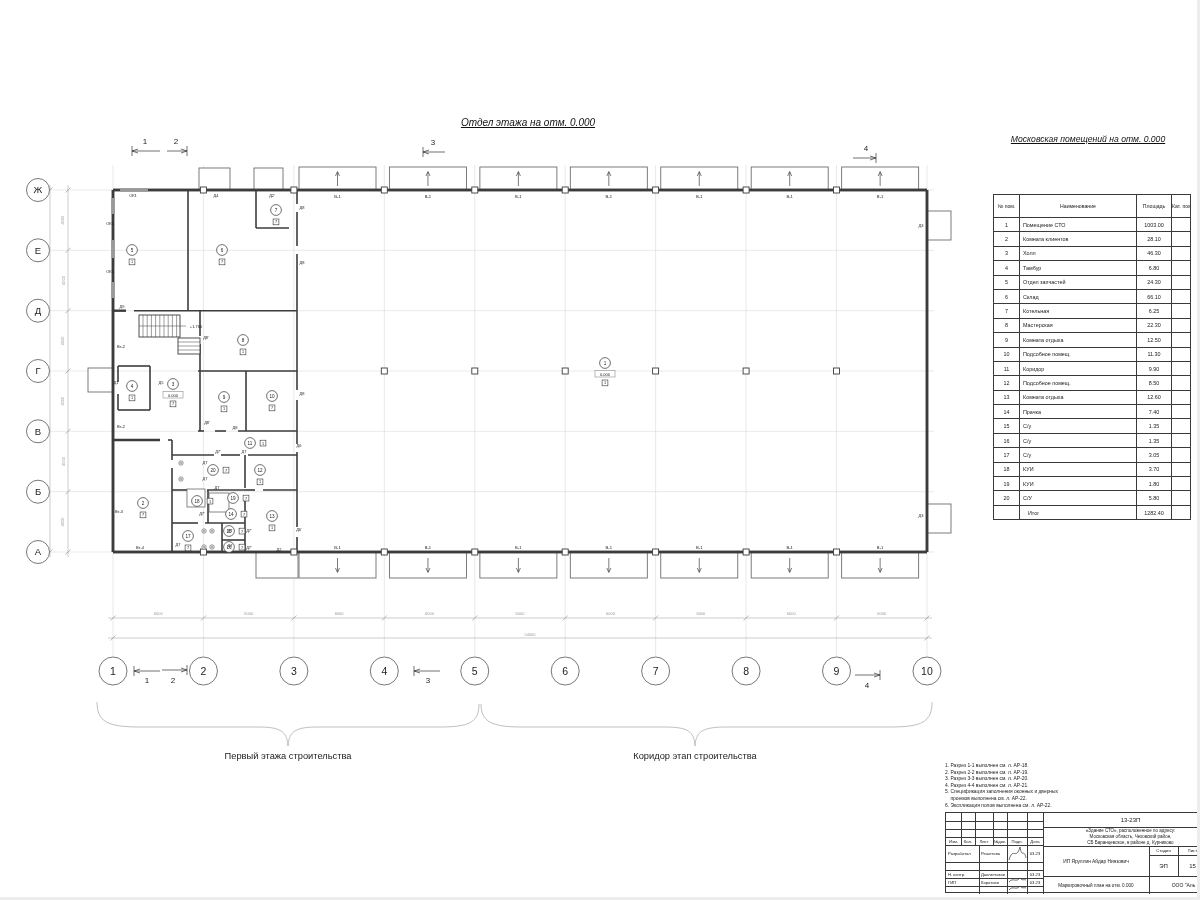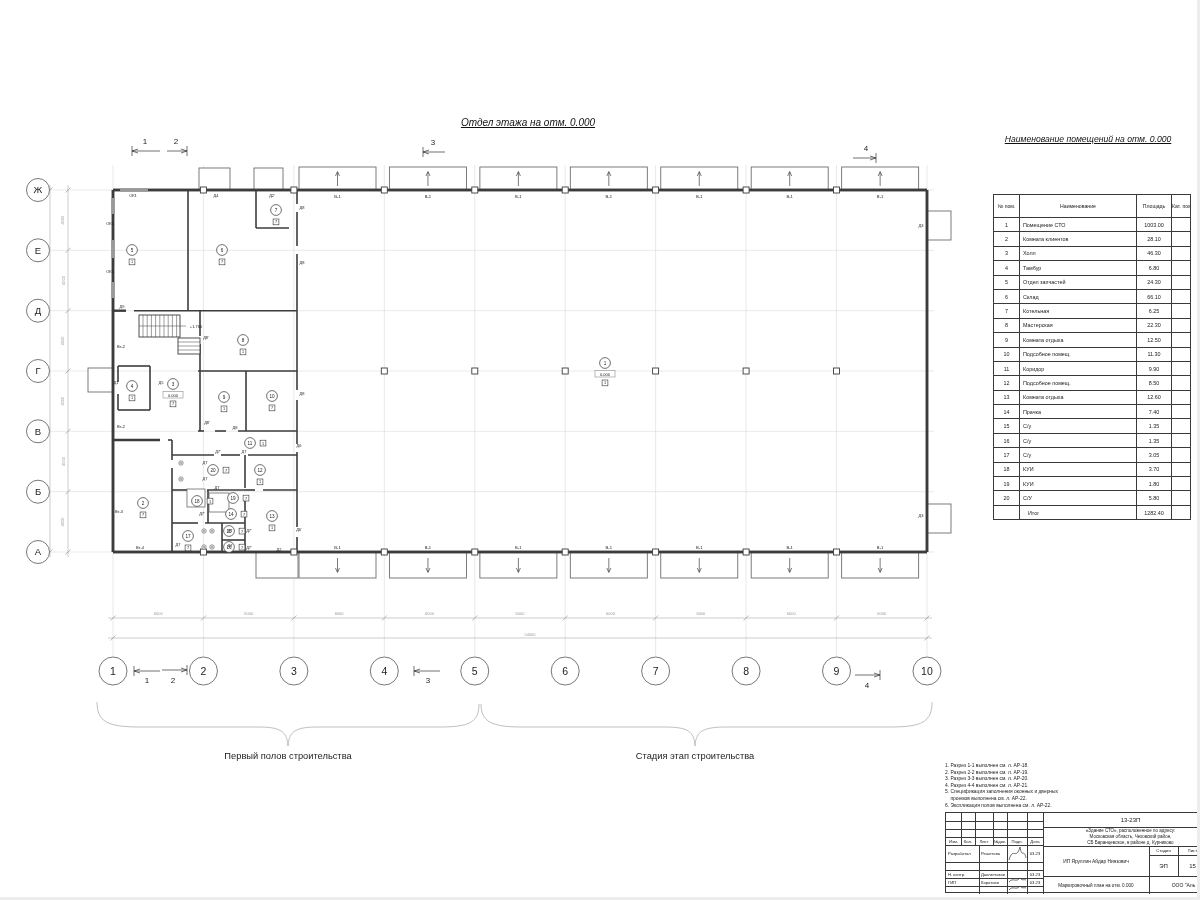--- a/index.html
+++ b/index.html
@@ -467,24 +467,24 @@
     <text x="867" y="688" font-size="8" text-anchor="middle" fill="#1c1c1c">4</text>
     <line x1="855" y1="675" x2="880" y2="675" stroke="#333" stroke-width="0.7"></line>
     <line x1="880" y1="670" x2="880" y2="680" stroke="#333" stroke-width="0.7"></line>
     <line x1="874" y1="673" x2="880" y2="675" stroke="#333" stroke-width="0.7"></line>
     <line x1="874" y1="677" x2="880" y2="675" stroke="#333" stroke-width="0.7"></line>
     <path d="M 97 702 C 97 722 108 727 140 727 L 258 727 C 280 727 287 731 288 746 C 289 731 296 727 318 727 L 440 727 C 470 727 479 722 479 704" fill="none" stroke="#b8b8b8" stroke-width="0.9"></path>
     <path d="M 481 704 C 481 722 492 727 522 727 L 664 727 C 688 727 694 731 695 746 C 696 731 703 727 727 727 L 890 727 C 922 727 932 722 932 702" fill="none" stroke="#b8b8b8" stroke-width="0.9"></path>
   </svg>
 
 <div class="abs plan-title">Отдел этажа на отм. 0.000</div>
-<div class="abs expl-title">Наименование помещений на отм. 0.000</div>
-
-<div class="abs stage-label" style="left:168px;">Первый полов строительства</div>
-<div class="abs stage-label" style="left:575px;">Стадия этап строительства</div>
+<div class="abs expl-title">Московская помещений на отм. 0.000</div>
+
+<div class="abs stage-label" style="left:168px;">Первый этажа строительства</div>
+<div class="abs stage-label" style="left:575px;">Коридор этап строительства</div>
 
 <table class="abs expl">
   <colgroup>
       <col style="width:26px">
       <col style="width:117px">
       <col style="width:35px">
       <col style="width:19px">
     </colgroup>
   <thead>
     <tr>

